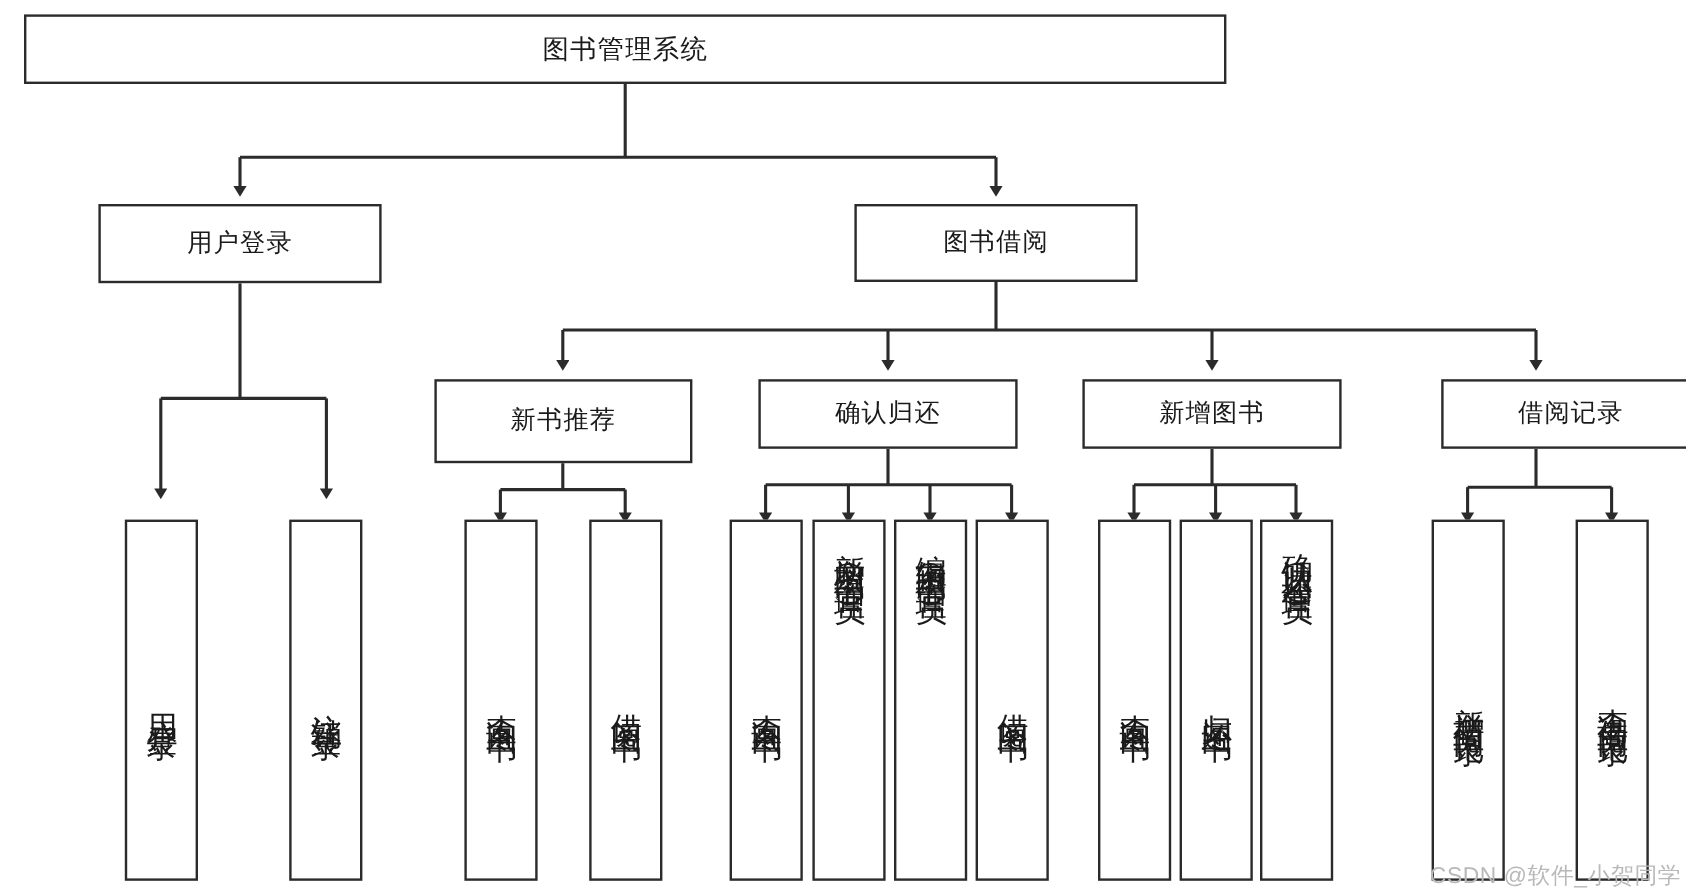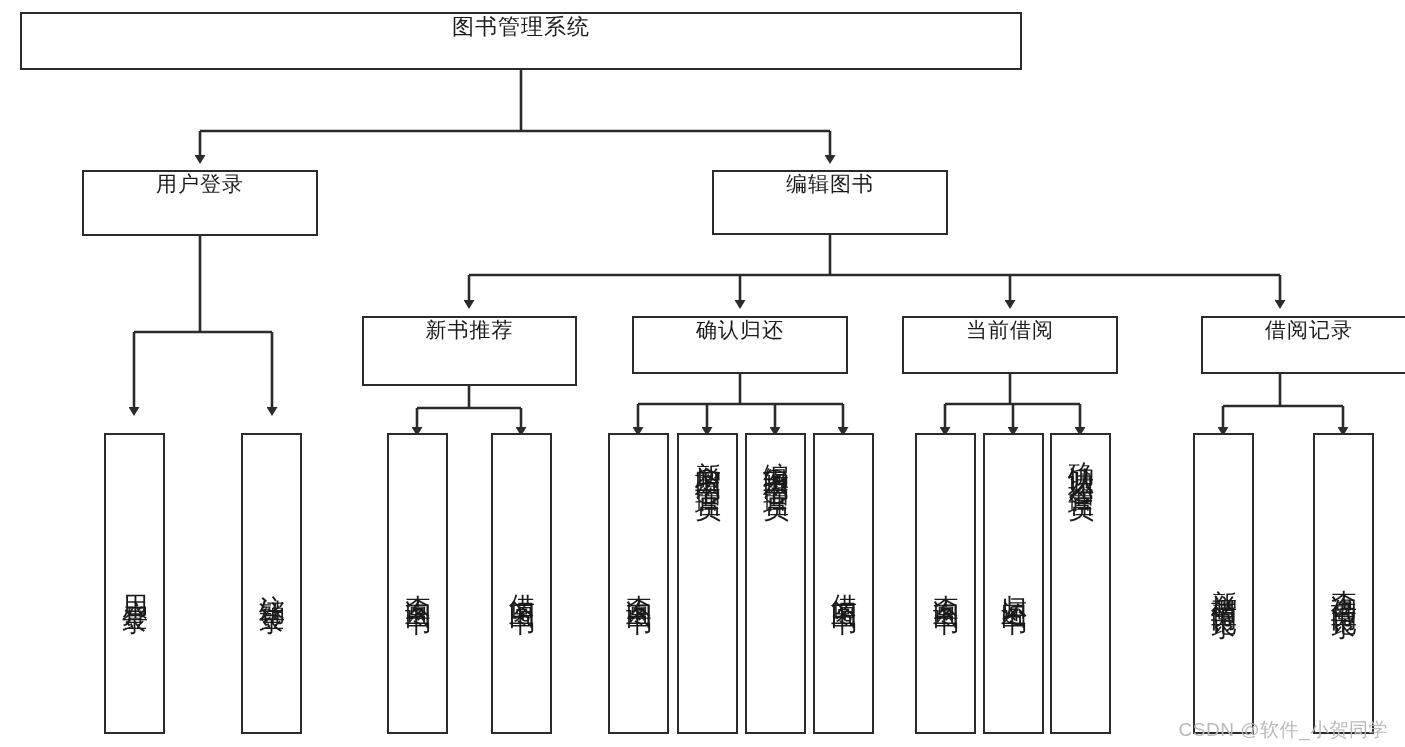--- a/index.html
+++ b/index.html
@@ -9,21 +9,21 @@
     width:1405px;height:747px;overflow:hidden;position:relative;
   }
   #canvas{position:absolute;left:0;top:0;width:1405px;height:747px;}
   svg.edges{position:absolute;left:0;top:0;width:1405px;height:747px;pointer-events:none;}
 
   .node{
     position:absolute;
     box-sizing:border-box;
     background:#ffffff;
     border:2px solid #2b2b2b;
-    display:flex;align-items:flex-start;justify-content:center;
+    display:flex;align-items:center;justify-content:center;
     color:#1a1a1a;
     z-index:3;
   }
   .node .label{
     display:block;
     text-align:center;
     line-height:1.18;
     white-space:nowrap;
   }
   
@@ -48,21 +48,21 @@
     white-space:nowrap;
     transform:translateX(1px);
   }
   .node.v.mid{
     align-items:center;
     padding-top:0;
   }
 
   .watermark{
     position:absolute;
-    right:17px;
+    right:4px;
     bottom:4px;
     font-size:19px;
     color:#b9b9b9;
     letter-spacing:0.5px;
     z-index:5;
     white-space:nowrap;
     font-family:"Liberation Sans","DejaVu Sans",sans-serif;
   }
 </style>
 </head>
@@ -121,31 +121,31 @@
   </svg>
 
   <div class="node h root" style="left:20px;top:12px;width:1002px;height:58px;">
     <span class="label">图书管理系统</span>
   </div>
 
   <div class="node h" style="left:82px;top:170px;width:236px;height:66px;">
     <span class="label">用户登录</span>
   </div>
   <div class="node h" style="left:712px;top:170px;width:236px;height:65px;">
-    <span class="label">编辑图书</span>
+    <span class="label">图书借阅</span>
   </div>
 
   <div class="node h" style="left:362px;top:316px;width:215px;height:70px;">
     <span class="label">新书推荐</span>
   </div>
   <div class="node h" style="left:632px;top:316px;width:216px;height:58px;">
     <span class="label">确认归还</span>
   </div>
   <div class="node h" style="left:902px;top:316px;width:216px;height:58px;">
-    <span class="label">当前借阅</span>
+    <span class="label">新增图书</span>
   </div>
   <div class="node h" style="left:1172px;top:316px;width:216px;height:58px;margin-left:29px;">
     <span class="label">借阅记录</span>
   </div>
 
   <div class="node v mid" style="left:104px;top:433px;width:61px;height:301px;">
     <span class="label">用户登录</span>
   </div>
   <div class="node v mid" style="left:241px;top:433px;width:61px;height:301px;">
     <span class="label">注销登录</span>

